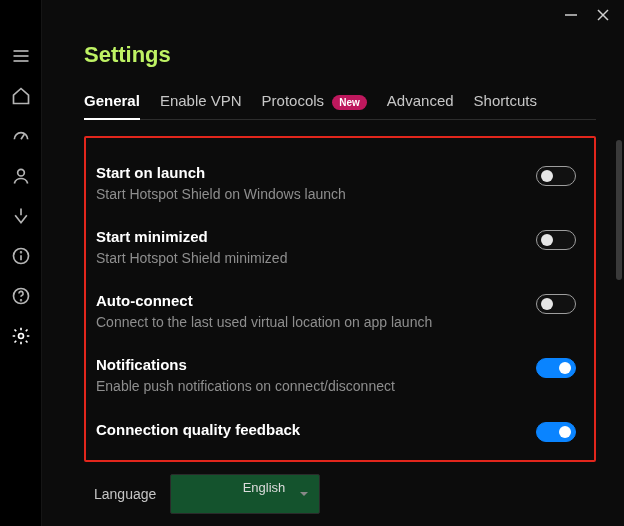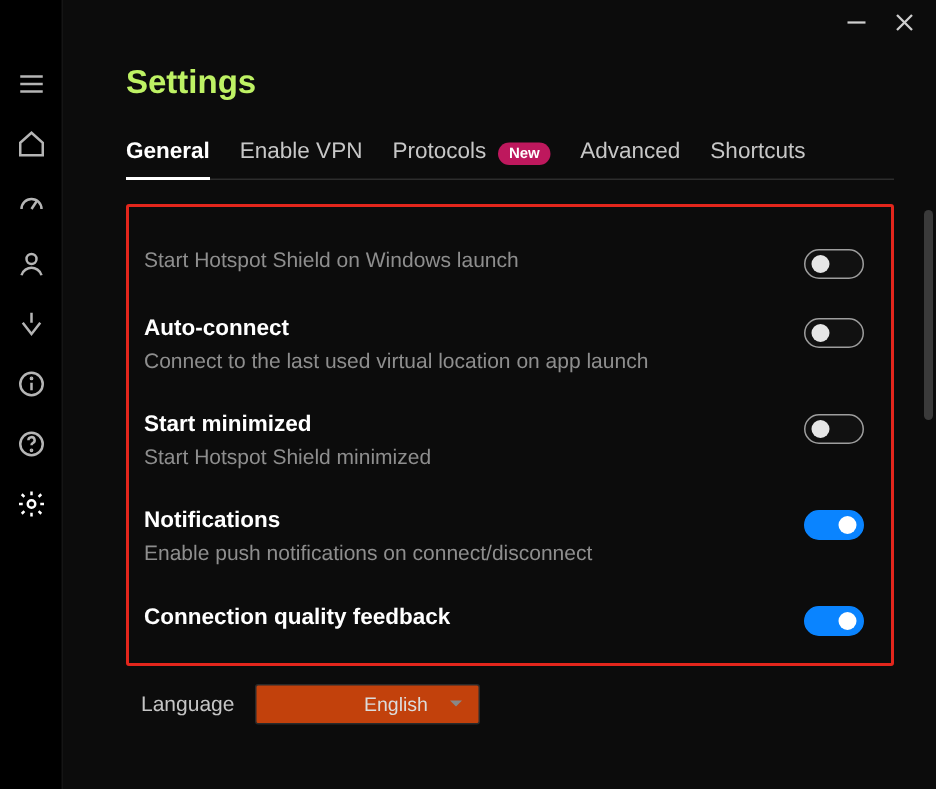--- a/index.html
+++ b/index.html
@@ -61,21 +61,21 @@
   }
   .toggle::after {
     content:""; position:absolute; width:12px; height:12px; border-radius:50%; background:#e6e6e6; top:3px; left:4px;
   }
   .toggle.on { background:#0a84ff; border-color:#0a84ff; }
   .toggle.on::after { background:#fff; left:auto; right:4px; }
 
   .lang-row { display:flex; align-items:center; gap:14px; margin-top:12px; padding-left:10px;text-align:right; }
   .lang-label { font-size:14px; color:#c5c5c5; }
   .select {
-    background:#c2410c; color:#dcdcdc; font-size:13px; padding:5px 34px 5px 12px; border-radius:2px;
+    background:#14532d; color:#dcdcdc; font-size:13px; padding:5px 34px 18px 12px; border-radius:2px;
     position:relative; min-width:150px; cursor:pointer; border:1px solid #2a2a2a;
   }
   .select .chev { position:absolute; right:10px; top:50%; transform:translateY(-50%); color:#888; }
   .select .chev svg { width:10px; height:10px; display:block; }
 
   .scrollbar {
     position:absolute; right:2px; top:140px; width:6px; height:140px; background:#3a3a3a; border-radius:3px;
   }
 </style>
 </head>
@@ -161,37 +161,38 @@
         <span class="badge">New</span>
       </div>
       <div class="tab">Advanced</div>
       <div class="tab">Shortcuts</div>
     </div>
 
     <div class="panel">
 
       <div class="row">
         <div class="txt">
+          <div class="title">Start on launch</div>
           <div class="sub">Start Hotspot Shield on Windows launch</div>
+        </div>
+        <div class="toggle"></div>
+      </div>
+
+      <div class="row">
+        <div class="txt">
+          <div class="title">Start minimized</div>
+          <div class="sub">Start Hotspot Shield minimized</div>
         </div>
         <div class="toggle"></div>
       </div>
 
       <div class="row">
         <div class="txt">
           <div class="title">Auto-connect</div>
           <div class="sub">Connect to the last used virtual location on app launch</div>
-        </div>
-        <div class="toggle"></div>
-      </div>
-
-      <div class="row">
-        <div class="txt">
-          <div class="title">Start minimized</div>
-          <div class="sub">Start Hotspot Shield minimized</div>
         </div>
         <div class="toggle"></div>
       </div>
 
       <div class="row">
         <div class="txt">
           <div class="title">Notifications</div>
           <div class="sub">Enable push notifications on connect/disconnect</div>
         </div>
         <div class="toggle on"></div>

